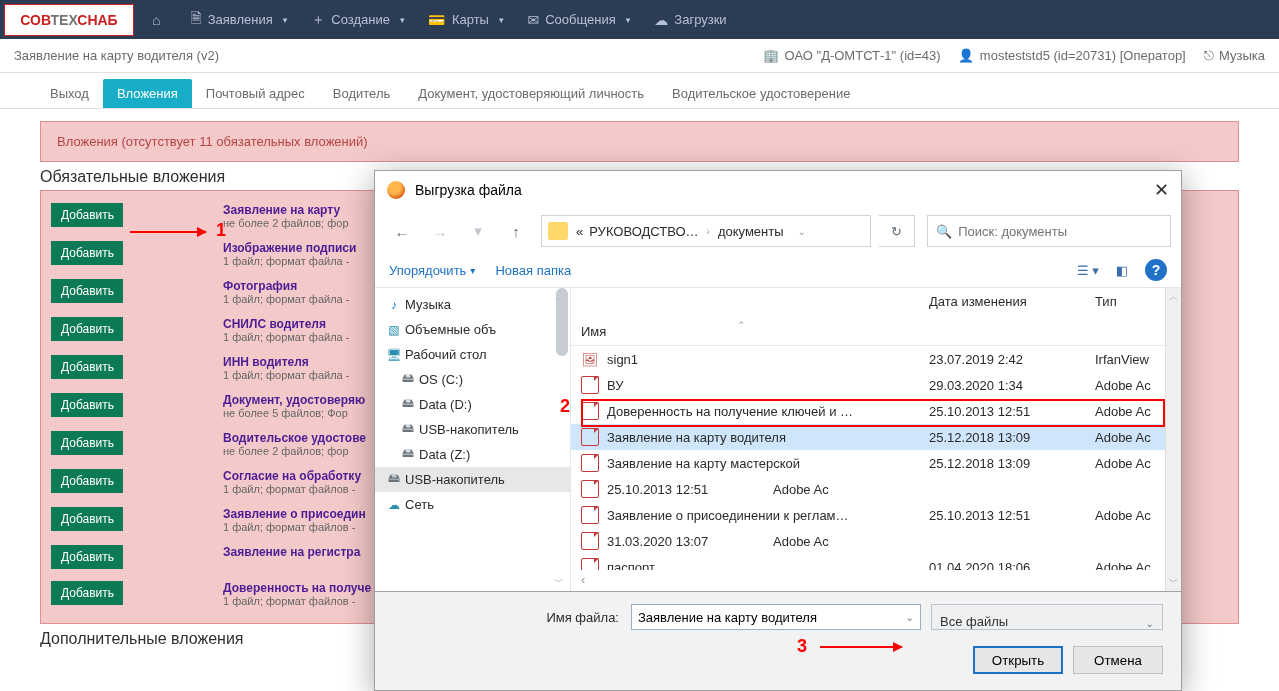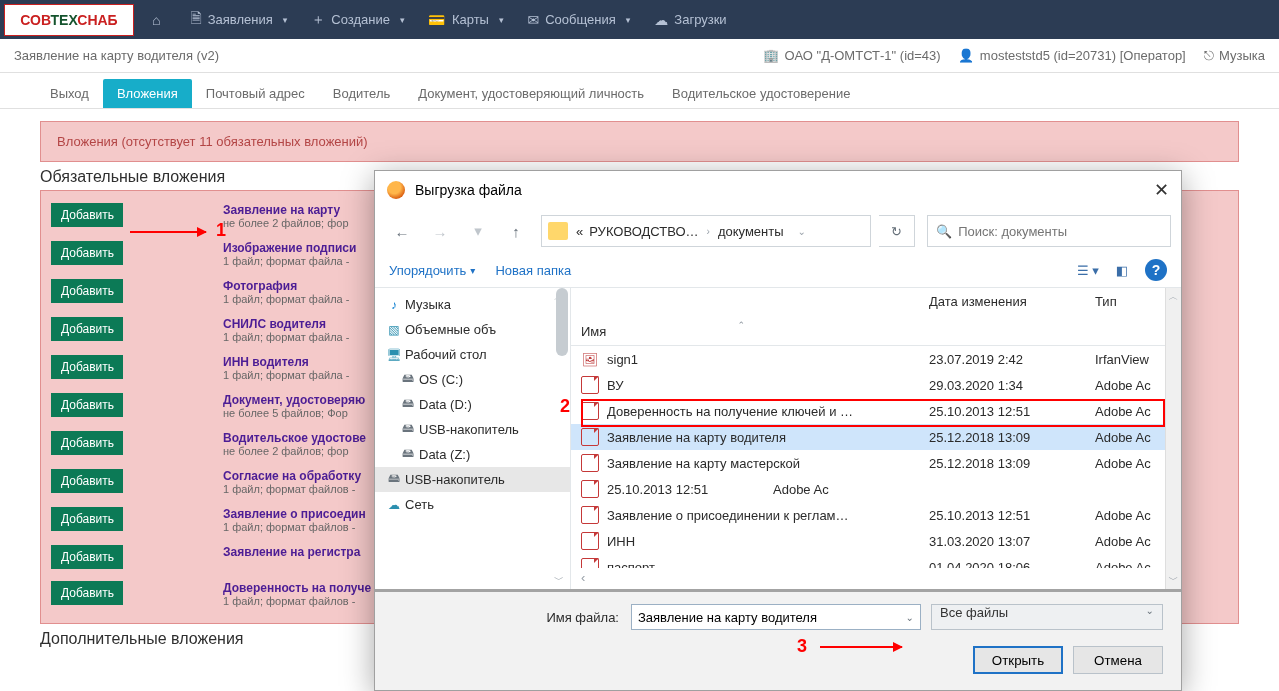--- a/index.html
+++ b/index.html
@@ -3,21 +3,21 @@
 <meta charset="utf-8">
 <style>
 * { box-sizing: border-box; margin: 0; padding: 0; }
 body { font-family: Arial, sans-serif; font-size: 13px; color: #333; background: #fff; width: 1279px; height: 691px; overflow: hidden; position: relative; }
 
 
 .topnav { background: #2c3c54; height: 39px; display: flex; align-items: center; padding: 0 4px; color: #b5c1d4; }
 .logo { background: #fff; height: 32px; width: 130px; display: flex; align-items: center; justify-content: center; margin-right: 6px; border: 1px solid #ca2020; }
 .logo-txt { font-weight: bold; font-size: 14px; }
 .logo-txt .red { color: #ca2020; }
-.logo-txt .blue { color: #14532d; }
+.logo-txt .blue { color: #737373; }
 .nav-item { display: flex; align-items: center; padding: 0 12px; color: #b5c1d4; cursor: pointer; font-size: 13px; }
 .nav-item .ico { margin-right: 6px; font-size: 14px; }
 .nav-item .caret { margin-left: 10px; font-size: 9px; }
 
 .subhdr { height: 34px; display: flex; align-items: center; padding: 0 14px; color: #6b6b6b; justify-content: space-between; border-bottom: 1px solid #e0e0e0; background:#fff;}
 .subhdr-right { display: flex; align-items: center; gap: 18px; color: #6b6b6b; }
 .subhdr-right span { display: flex; align-items: center; gap: 5px; }
 
 .tabs { display: flex; gap: 0; padding: 6px 14px 0 36px; border-bottom: 1px solid #e0e0e0; }
 .tab { padding: 7px 14px; color: #6b6b6b; cursor: pointer; }
@@ -80,26 +80,26 @@
 .fl-rows { flex:1; overflow:hidden; }
 .frow { display: flex; align-items: center; padding: 4px 10px; color: #2b2b2b; cursor: pointer; position:relative;}
 .frow.sel { background: #cfe5fb; }
 .frow .fico { width: 18px; height: 18px; margin-right: 8px; display:flex;align-items:center;justify-content:center; font-size:13px;}
 .fico.pdf { border:1px solid #c53838; border-radius:2px; color:#c53838; font-size:10px; font-weight:bold; position:relative;}
 .fico.pdf::after{content:"";position:absolute;right:-1px;top:-1px;border-left:5px solid #c53838;border-bottom:5px solid transparent;}
 .red-box { position: absolute; border: 2px solid #ff0000; pointer-events:none;}
 .fl-scroll { display:flex; align-items:center; padding: 2px 10px 4px 10px; color:#9aa2aa; justify-content: space-between;}
 .fl-scroll .bar { flex:1; height:14px; margin: 0 6px; position:relative;}
 
-.dlg-bottom { padding: 12px 18px 16px 18px; background:#f2f2f2; border-top:3px solid #a3a3a3;}
+.dlg-bottom { padding: 12px 18px 16px 18px; background:#f2f2f2; border-top:1px solid #a3a3a3;}
 .fn-row { display: flex; align-items: center; gap: 10px; margin-bottom: 16px; }
 .fn-lbl { margin-left: auto; color: #2b2b2b; padding-right: 2px;}
 .fn-inp { width: 290px; height: 26px; border: 1px solid #9bb0c4; padding: 0 6px; display:flex;align-items:center; background:#fff; justify-content:space-between;}
 .fn-inp input { border:none; outline:none; flex:1; font-size:13px;}
-.filter-sel { width: 232px; height: 26px; border: 1px solid #b9c2ca; padding: 0 8px; display:flex;align-items:flex-start;justify-content:space-between; background:#eef0f2;gap:36px;}
+.filter-sel { width: 232px; height: 26px; border: 1px solid #b9c2ca; padding: 0 8px; display:flex;align-items:flex-end;justify-content:space-between; background:#eef0f2;gap:36px;}
 .btn-row { display:flex; justify-content:flex-end; gap: 10px;}
 .win-btn { width: 90px; height: 28px; border: 1px solid #b9c2ca; background: #e6e6e6; cursor: pointer; }
 .win-btn.primary { border: 2px solid #1f72c6; background:#e6e6e6;}
 
 
 .rt-scroll { position:absolute; right:0; top:0; bottom:0; width:16px; background:#f0f0f0; border-left:1px solid #dedede; display:flex;flex-direction:column;align-items:center;justify-content:space-between;color:#9aa2aa;font-size:10px;padding:2px 0;}
 </style>
 </head>
 <body>
 
@@ -377,21 +377,20 @@
             <div class="col-type">Adobe Ac</div>
           </div>
           <div class="frow">
             <span class="fico pdf"></span>
             <div class="col-name">Заявление о присоединении к реглам…</div>
             <div class="col-date">25.10.2013 12:51</div>
             <div class="col-type">Adobe Ac</div>
           </div>
           <div class="frow">
             <span class="fico pdf"></span>
-            <div class="col-name">ИНН</div>
             <div class="col-date">31.03.2020 13:07</div>
             <div class="col-type">Adobe Ac</div>
           </div>
           <div class="frow">
             <span class="fico pdf"></span>
             <div class="col-name">паспорт</div>
             <div class="col-date">01.04.2020 18:06</div>
             <div class="col-type">Adobe Ac</div>
           </div>
         </div>

